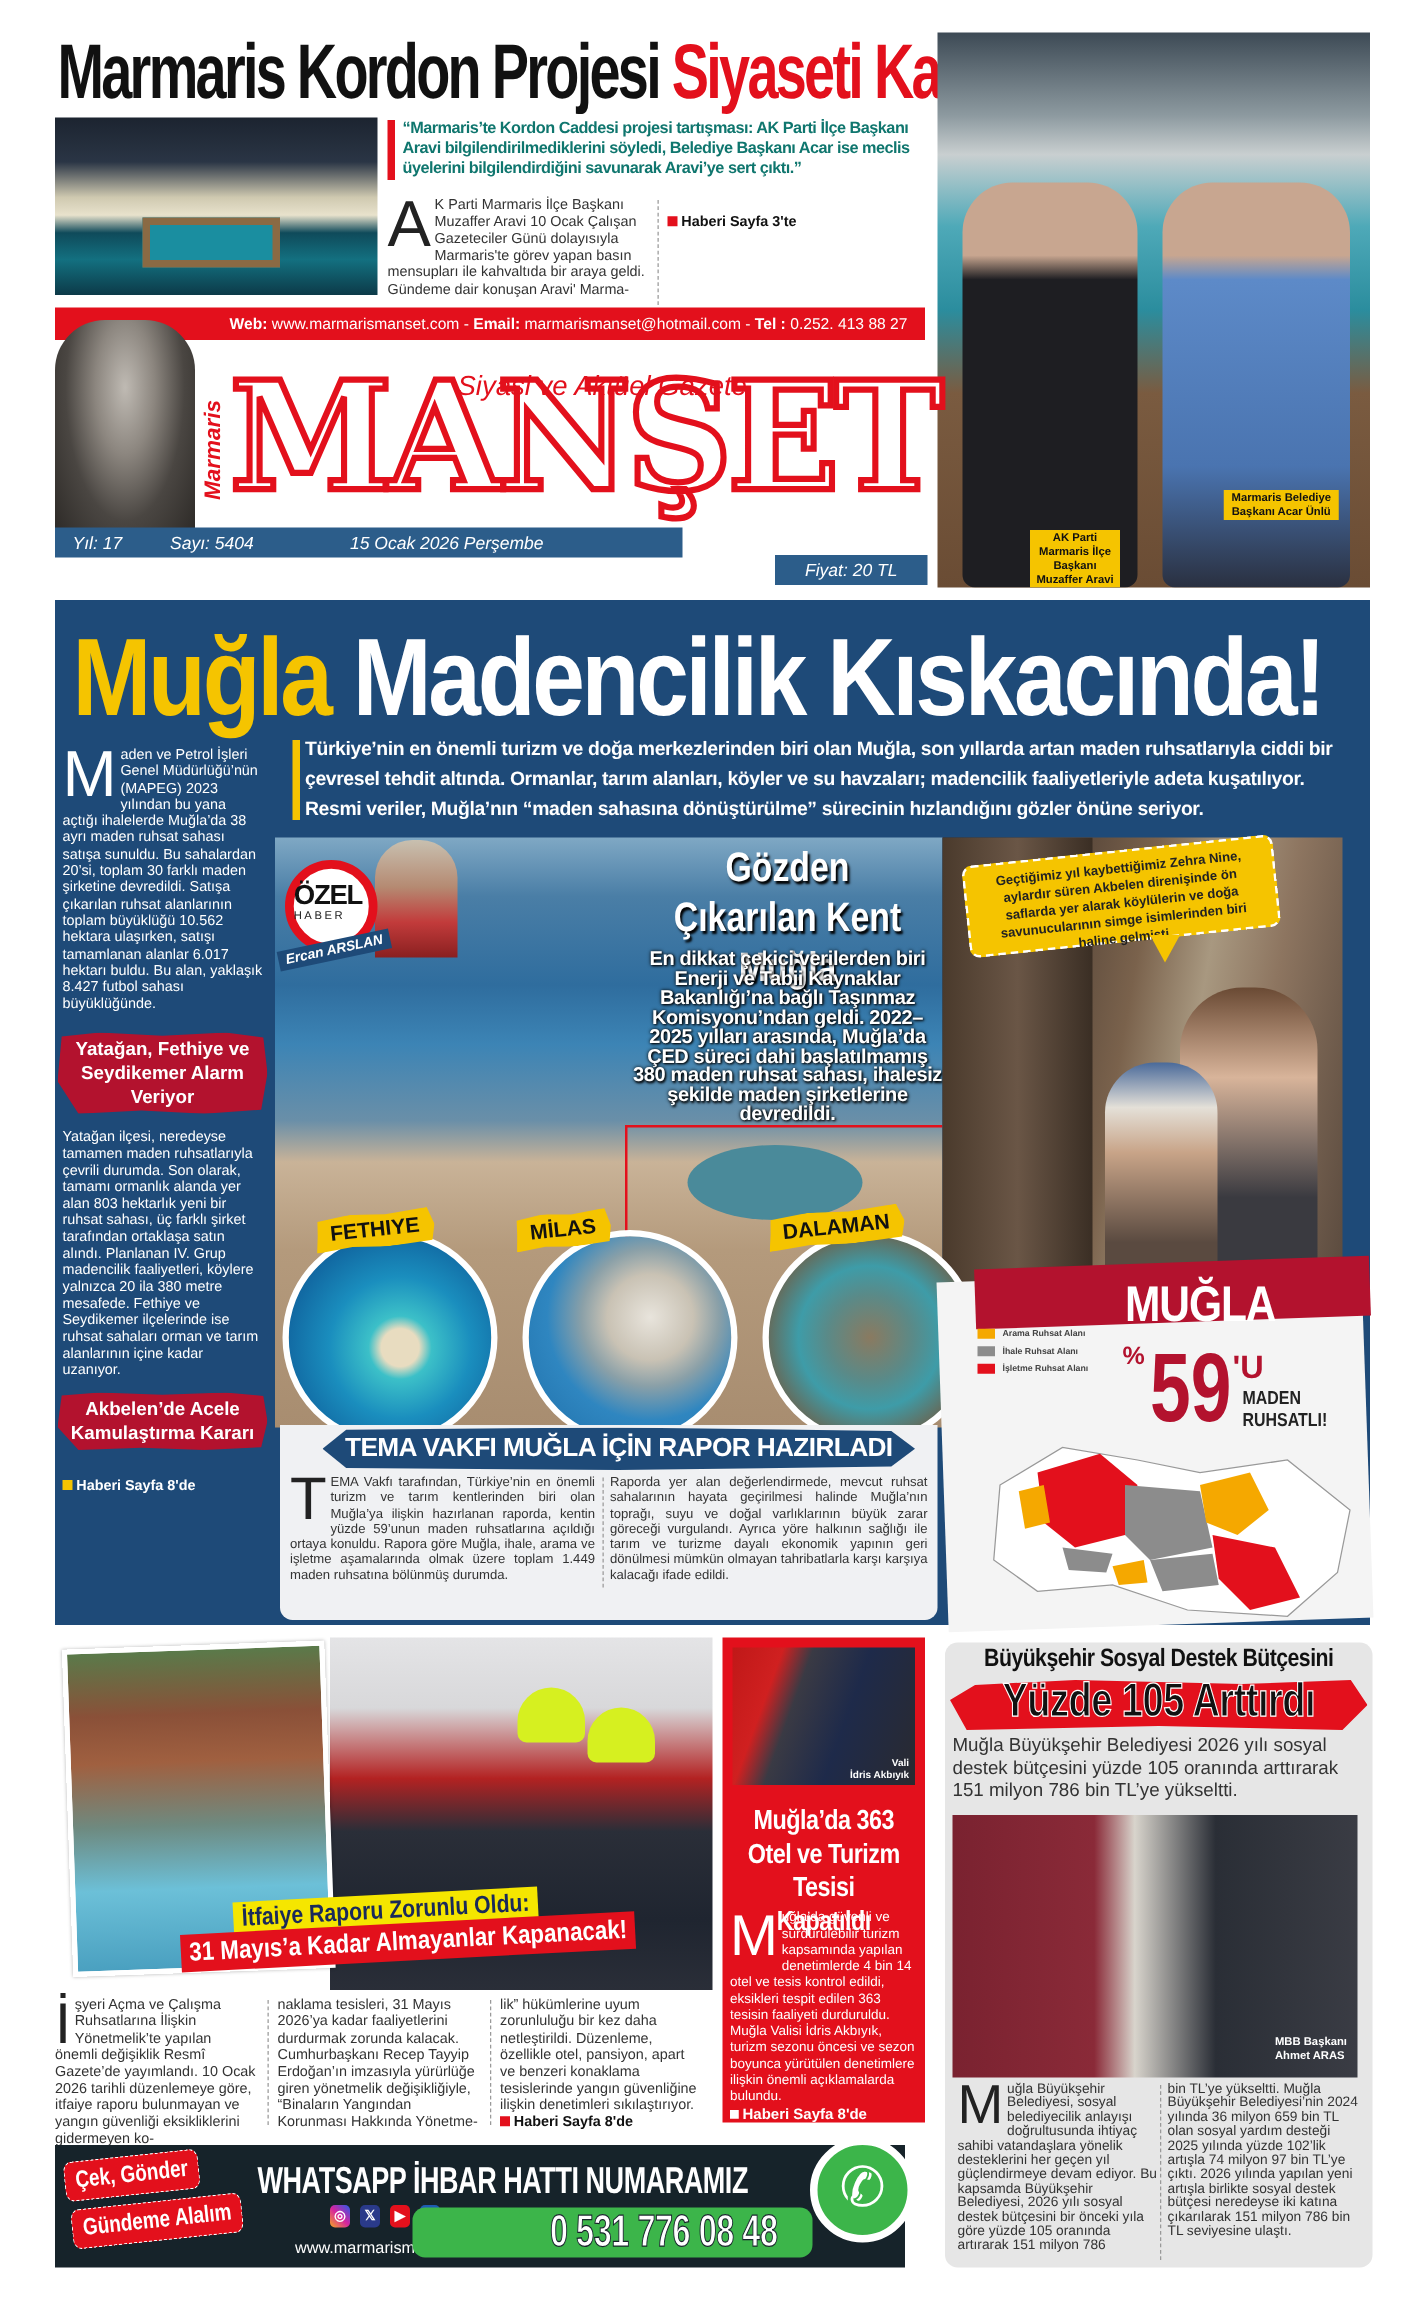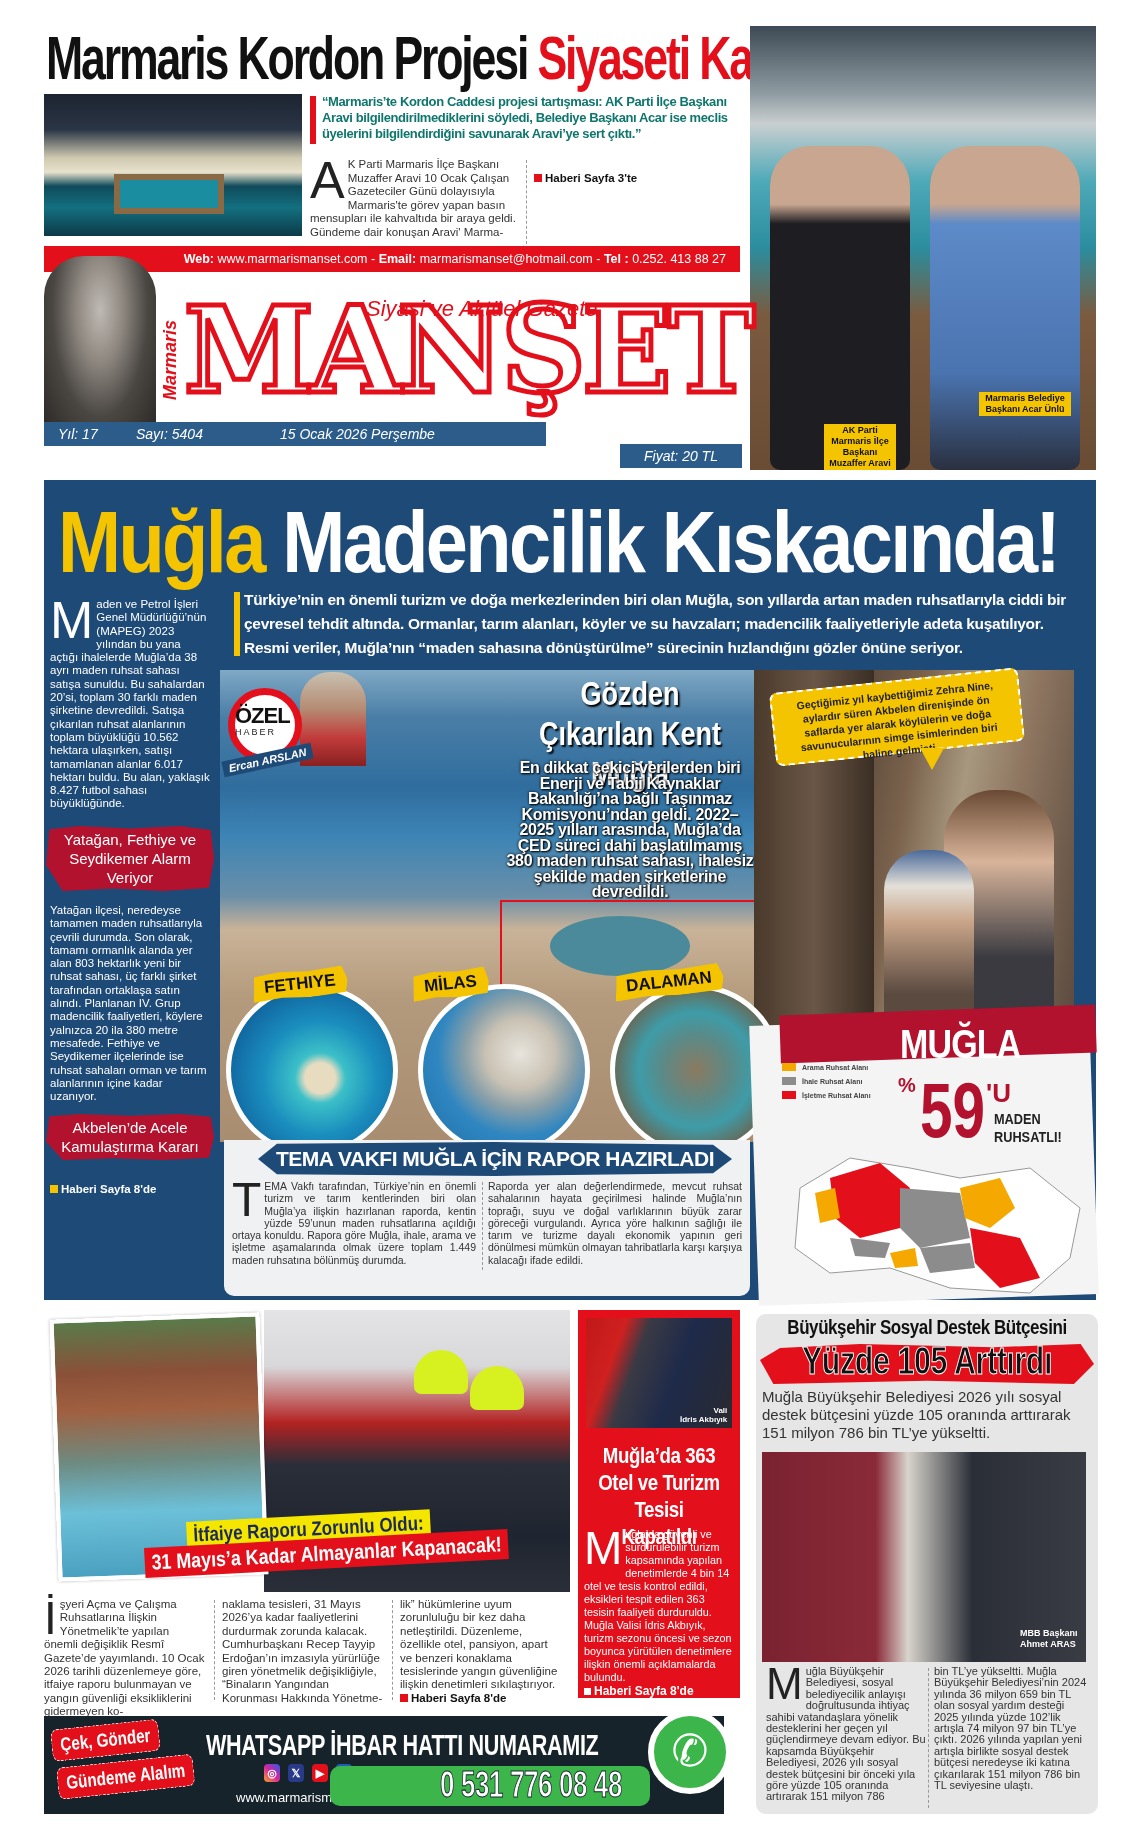--- a/index.html
+++ b/index.html
@@ -37,21 +37,21 @@
 
 #mining-section{left:44px;top:480px;width:1052px;height:820px;background:#1e4a78}
 #mining-title{left:58px;top:492px;font-size:88px;font-weight:bold;line-height:100px;white-space:nowrap;letter-spacing:-3px;transform:scaleX(0.86);transform-origin:left top}
 #mining-title .y{color:#f5c400}
 #mining-title .w{color:#fff}
 #lead-bar{left:234px;top:592px;width:6px;height:64px;background:#f5c400}
 #lead{left:244px;top:588px;width:840px;font-size:15.5px;font-weight:bold;color:#fff;line-height:24px;letter-spacing:-0.3px}
 .sidecol{color:#fff;font-size:11.5px;line-height:13.3px}
 #side1{left:50px;top:598px;width:160px}
 #side1 .dropcap{color:#fff}
-.red-tag{position:absolute;background:#b3122e;color:#fff;font-weight:normal;text-align:center;font-size:15px;line-height:19px;padding:4px 6px;clip-path:polygon(2% 5%,20% 0,50% 4%,80% 0,98% 6%,100% 50%,97% 95%,70% 100%,40% 96%,10% 100%,0 60%)}
+.red-tag{position:absolute;background:#b3122e;color:#fff;font-weight:bold;text-align:center;font-size:15px;line-height:19px;padding:4px 6px;clip-path:polygon(2% 5%,20% 0,50% 4%,80% 0,98% 6%,100% 50%,97% 95%,70% 100%,40% 96%,10% 100%,0 60%)}
 #side-tag1{left:46px;top:826px;width:168px}
 #side2{left:50px;top:904px;width:160px}
 #side-tag2{left:46px;top:1114px;width:168px}
 #side3{left:50px;top:1170px;width:160px}
 
 #mining-photo{left:220px;top:670px;width:534px;height:472px;background:linear-gradient(180deg,#7fa8c4 0%,#4a7ea6 10%,#2f6d9e 25%,#3c84b5 35%,#6a8fa8 48%,#c9b398 55%,#b49a7c 70%,#a88d70 100%)}
 #reporter-badge{left:228px;top:688px;width:74px;height:74px;border-radius:50%;background:#fff;border:7px solid #e3101c;}
 #reporter-badge .ozel{font-size:22px;font-weight:bold;color:#111;line-height:22px;margin-top:10px;letter-spacing:-1px}
 #reporter-badge .haber{font-size:9px;font-weight:normal;letter-spacing:2px}
 #reporter-name{left:222px;top:752px;background:#1e4a78;color:#fff;font-size:11px;font-weight:bold;font-style:italic;padding:2px 6px;transform:rotate(-12deg)}

